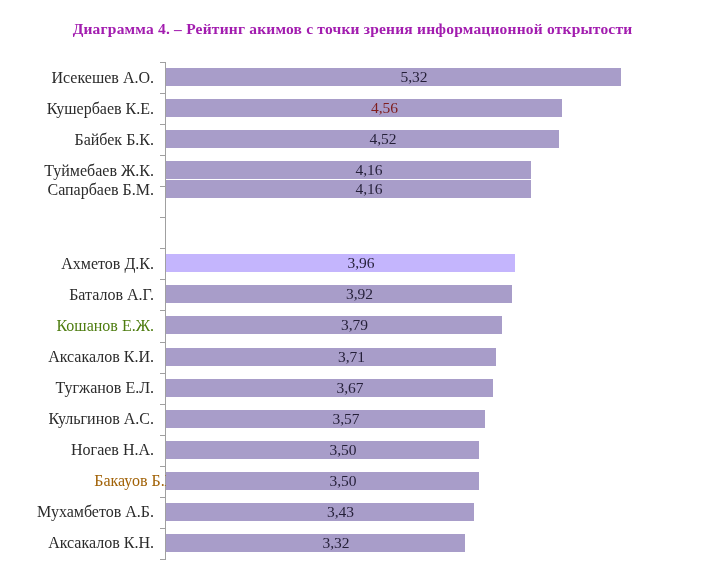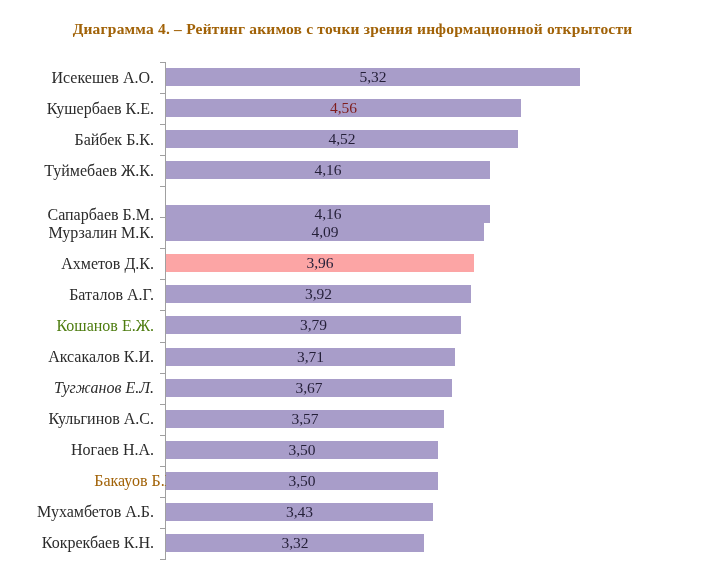--- a/index.html
+++ b/index.html
@@ -64,31 +64,32 @@
     white-space: nowrap;
   }
   .bar {
     position: absolute;
     left: 166px;
     top: 6px;
     height: 18px;
     display: flex;
     align-items: flex-end;
     justify-content: center;
+    padding-left: 41px;
   }
   .bar-value {
     font-size: 15.5px;
     line-height: 18px;
   }
 </style>
 </head>
 <body>
 
 <div class="canvas">
-  <div class="chart-title" style="color: #a16207;">Диаграмма 4. – Рейтинг акимов с точки зрения информационной открытости</div>
+  <div class="chart-title" style="color: #a21caf;">Диаграмма 4. – Рейтинг акимов с точки зрения информационной открытости</div>
   <div class="plot">
     <div class="axis-line" style="background: rgb(160, 160, 160);"></div>
 
   <div class="tick" style="top: 0px; background: rgb(160, 160, 160);"></div>
       <div class="tick" style="top: 31px; background: rgb(160, 160, 160);"></div>
       <div class="tick" style="top: 62px; background: rgb(160, 160, 160);"></div>
       <div class="tick" style="top: 93px; background: rgb(160, 160, 160);"></div>
       <div class="tick" style="top: 124px; background: rgb(160, 160, 160);"></div>
       <div class="tick" style="top: 155px; background: rgb(160, 160, 160);"></div>
       <div class="tick" style="top: 186px; background: rgb(160, 160, 160);"></div>
@@ -119,35 +120,29 @@
         <div class="bar" style="width: 352px; background: rgb(168, 157, 201);">
           <span class="bar-value" style="color: rgb(36, 31, 56);">4,52</span>
         </div>
       </div>
       <div class="row" style="top: 93.18px;">
         <div class="cat-label" style="color: rgb(43, 43, 43);">Туймебаев Ж.К.</div>
         <div class="bar" style="width: 324px; background: rgb(168, 157, 201);">
           <span class="bar-value" style="color: rgb(36, 31, 56);">4,16</span>
         </div>
       </div>
-      <div class="row" style="top: 137px;">
+      <div class="row" style="top: 112px;">
         <div class="cat-label" style="color: rgb(43, 43, 43);">Сапарбаев Б.М.</div>
         <div class="bar" style="width: 324px; background: rgb(168, 157, 201);">
           <span class="bar-value" style="color: rgb(36, 31, 56);">4,16</span>
         </div>
       </div>
-      <div class="row" style="top: 155.3px;">
-        <div class="cat-label" style="color: rgb(43, 43, 43);">Мурзалин М.К.</div>
-        <div class="bar" style="width: 318px; background: rgb(168, 157, 201);">
-          <span class="bar-value" style="color: rgb(36, 31, 56);">4,09</span>
-        </div>
-      </div>
       <div class="row" style="top: 186.36px;">
         <div class="cat-label" style="color: rgb(43, 43, 43);">Ахметов Д.К.</div>
-        <div class="bar" style="width: 308px; background: #fca5a5;">
+        <div class="bar" style="width: 308px; background: #c4b5fd;">
           <span class="bar-value" style="color: rgb(36, 31, 56);">3,96</span>
         </div>
       </div>
       <div class="row" style="top: 217.42px;">
         <div class="cat-label" style="color: rgb(43, 43, 43); text-align: right;">Баталов А.Г.</div>
         <div class="bar" style="width: 305px; background: rgb(168, 157, 201);">
           <span class="bar-value" style="color: rgb(36, 31, 56);">3,92</span>
         </div>
       </div>
       <div class="row" style="top: 248.48px;">
@@ -156,21 +151,21 @@
           <span class="bar-value" style="color: rgb(36, 31, 56);">3,79</span>
         </div>
       </div>
       <div class="row" style="top: 279.54px;">
         <div class="cat-label" style="color: rgb(43, 43, 43);">Аксакалов К.И.</div>
         <div class="bar" style="width: 289px; background: rgb(168, 157, 201);">
           <span class="bar-value" style="color: rgb(36, 31, 56);">3,71</span>
         </div>
       </div>
       <div class="row" style="top: 310.6px;">
-        <div class="cat-label" style="color: rgb(43, 43, 43); font-style: italic;">Тугжанов Е.Л.</div>
+        <div class="cat-label" style="color: rgb(43, 43, 43);">Тугжанов Е.Л.</div>
         <div class="bar" style="width: 286px; background: rgb(168, 157, 201);">
           <span class="bar-value" style="color: rgb(36, 31, 56);">3,67</span>
         </div>
       </div>
       <div class="row" style="top: 341.66px;">
         <div class="cat-label" style="color: rgb(43, 43, 43);">Кульгинов А.С.</div>
         <div class="bar" style="width: 278px; background: rgb(168, 157, 201);">
           <span class="bar-value" style="color: rgb(36, 31, 56);">3,57</span>
         </div>
       </div>
@@ -186,19 +181,19 @@
           <span class="bar-value" style="color: rgb(36, 31, 56);">3,50</span>
         </div>
       </div>
       <div class="row" style="top: 434.84px;">
         <div class="cat-label" style="color: rgb(43, 43, 43);">Мухамбетов А.Б.</div>
         <div class="bar" style="width: 267px; background: rgb(168, 157, 201);">
           <span class="bar-value" style="color: rgb(36, 31, 56);">3,43</span>
         </div>
       </div>
       <div class="row" style="top: 465.9px;">
-        <div class="cat-label" style="color: rgb(43, 43, 43);">Кокрекбаев К.Н.</div>
+        <div class="cat-label" style="color: rgb(43, 43, 43);">Аксакалов К.Н.</div>
         <div class="bar" style="width: 258px; background: rgb(168, 157, 201);">
           <span class="bar-value" style="color: rgb(36, 31, 56);">3,32</span>
         </div>
       </div>
     </div>
 </div>
 
 </body></html>

